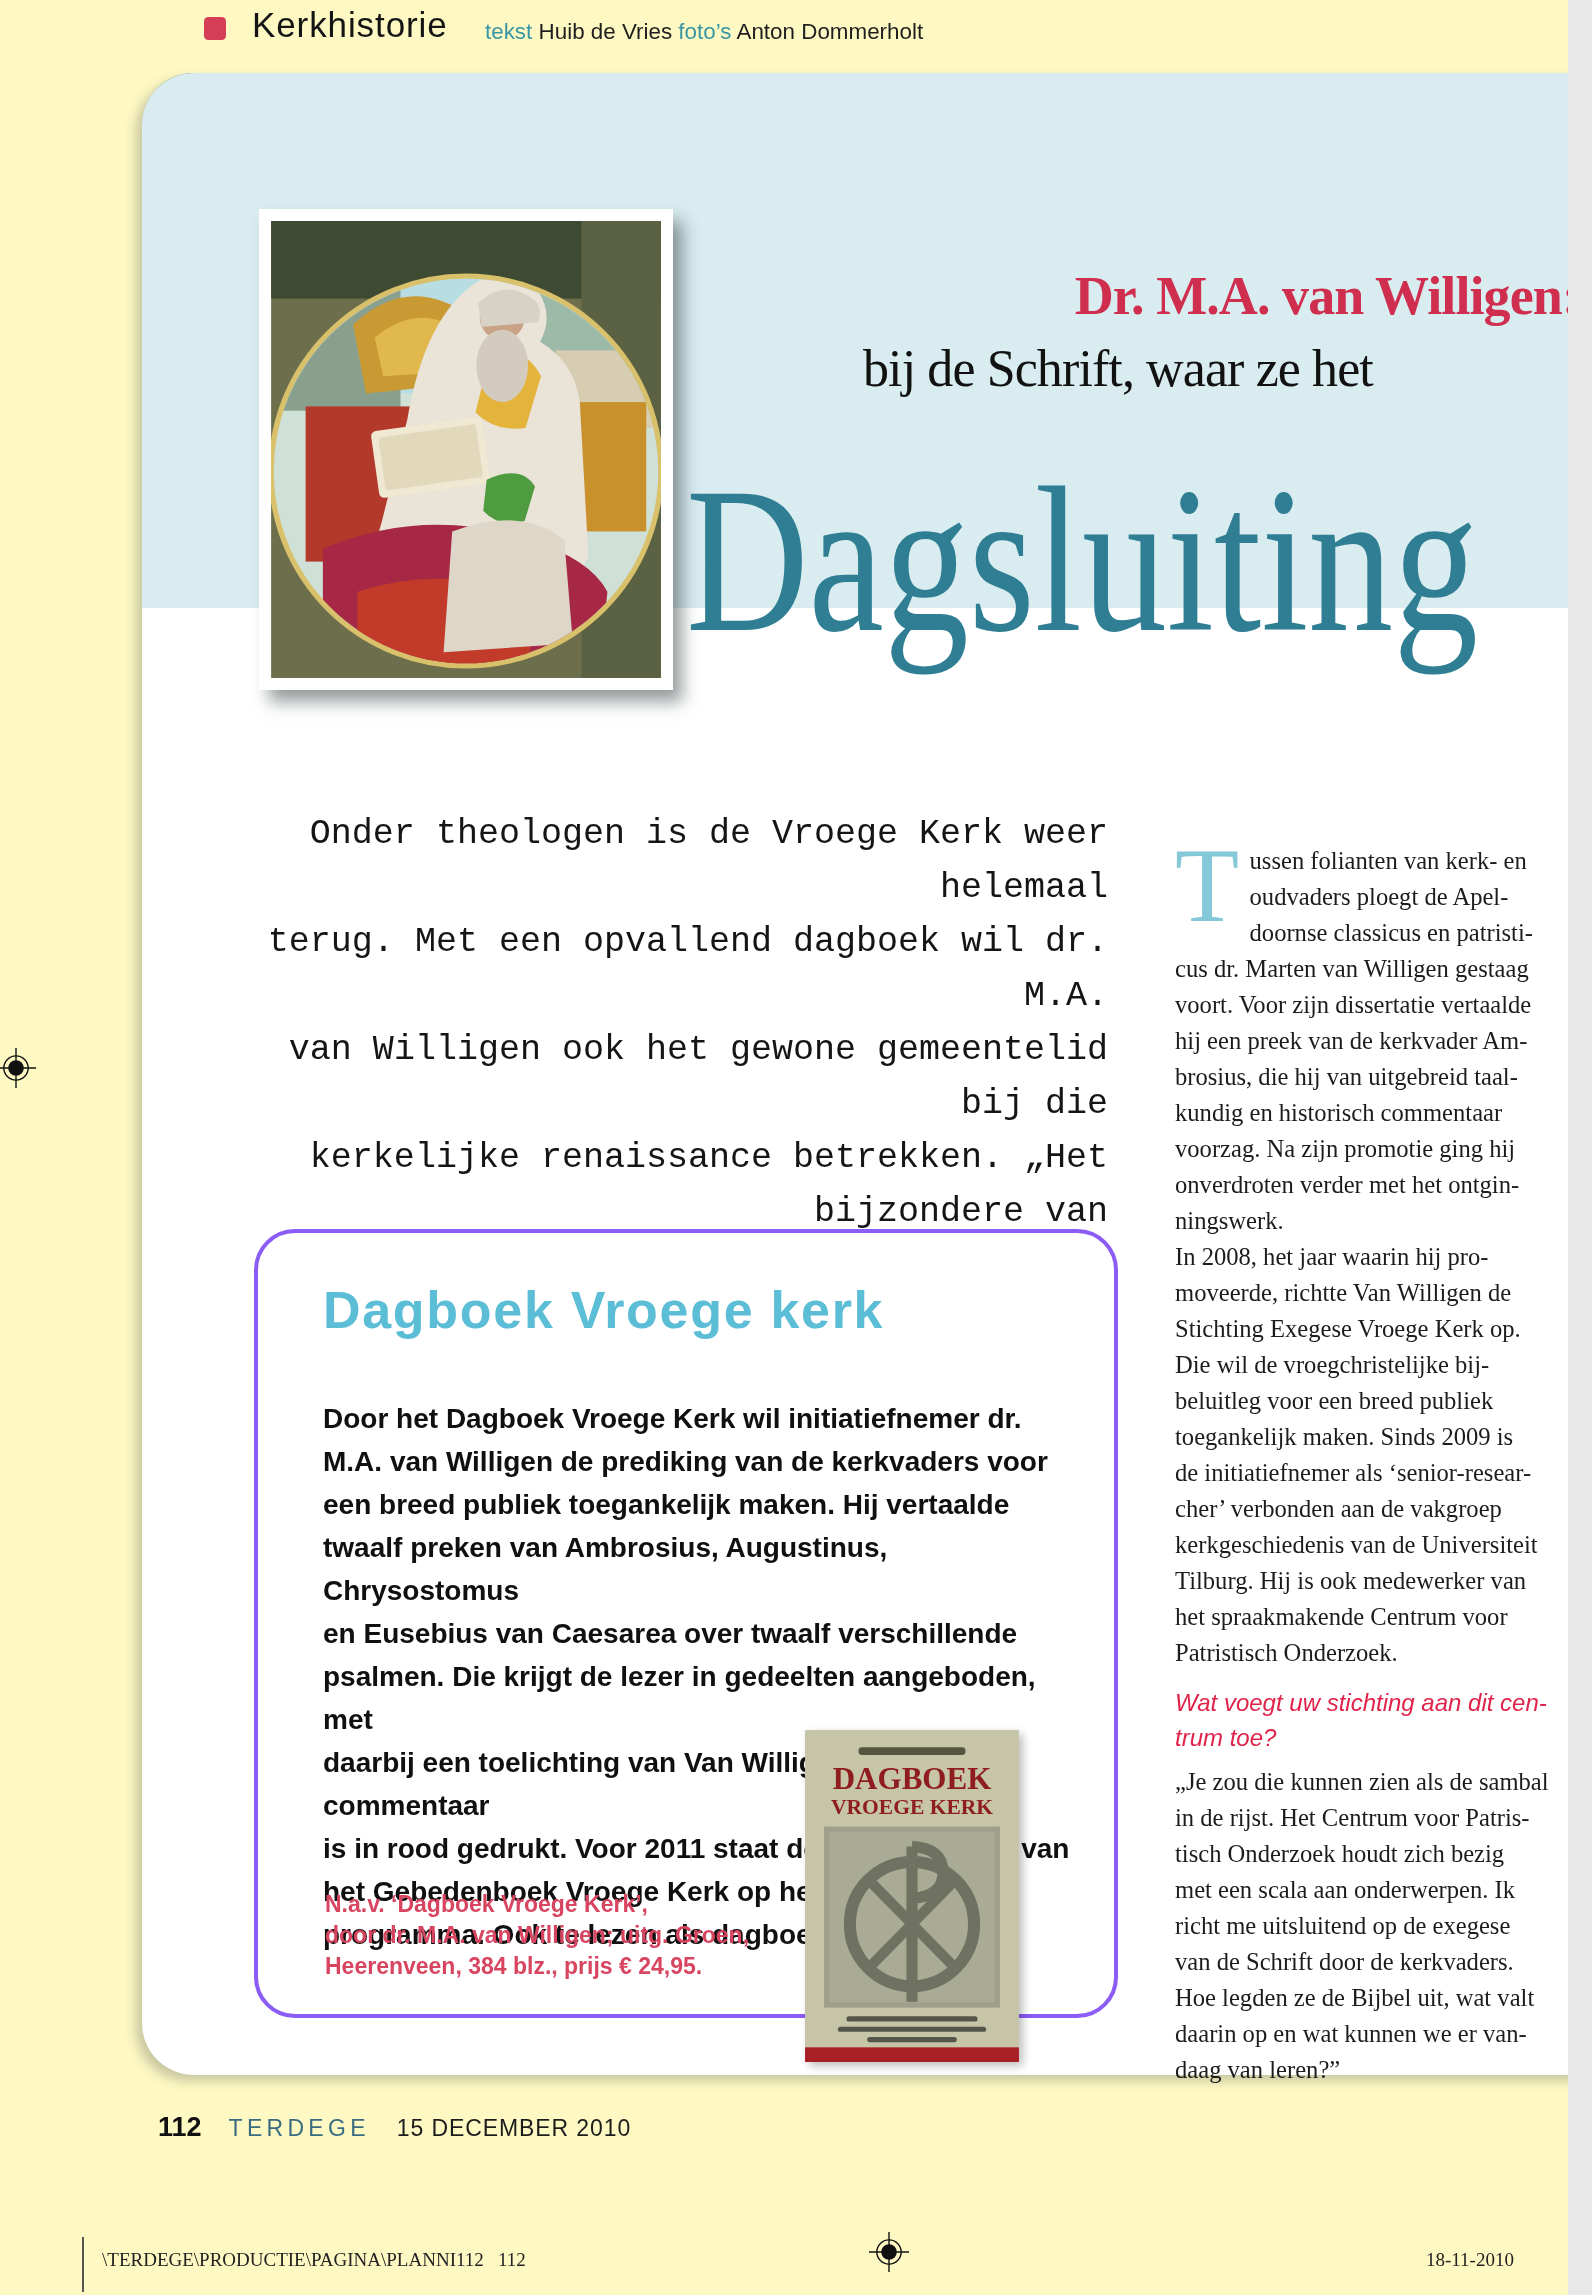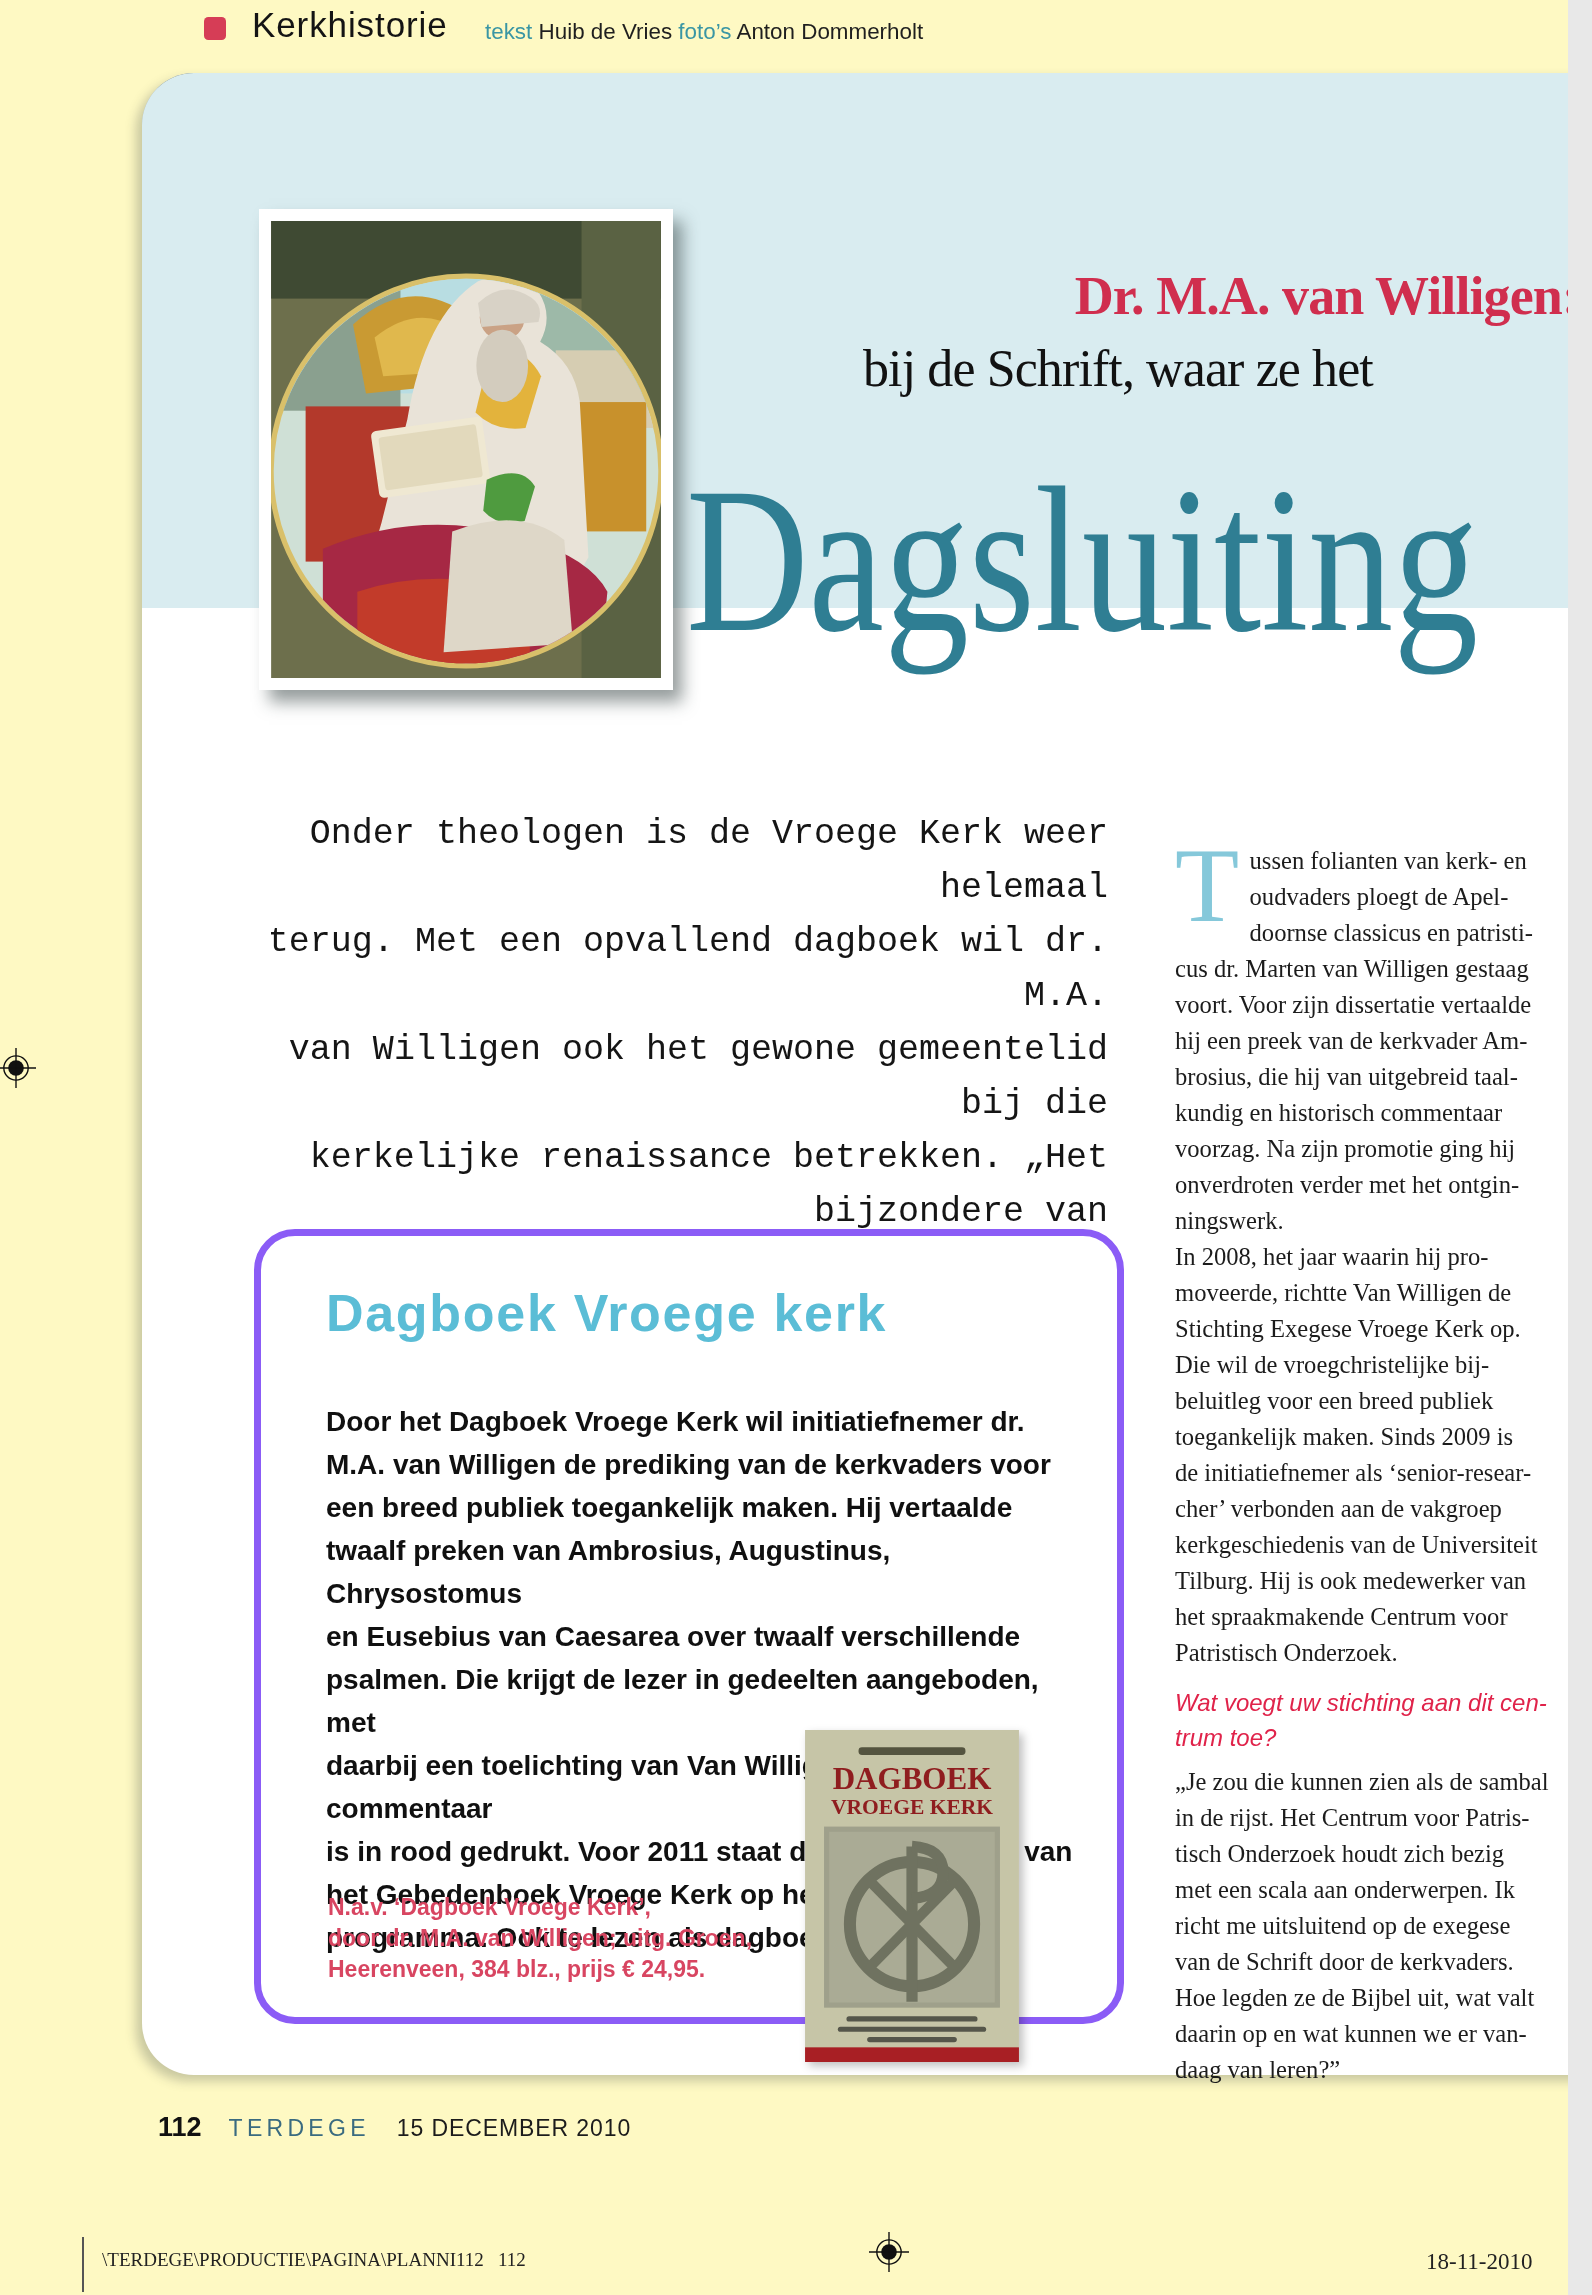--- a/index.html
+++ b/index.html
@@ -47,21 +47,21 @@
   .rcol{position:absolute;left:1033px;top:734px;width:404px;
         font-family:"Liberation Serif",serif;font-size:24.6px;line-height:36px;color:#1c1c1c;}
   .rcol .para{white-space:pre-line;}
   .dropcap{float:left;font-family:"Liberation Serif",serif;font-size:105px;line-height:86px;
         height:100px;color:#85c8da;padding-right:10.4px;}
   .question{font-family:"Liberation Sans",sans-serif;font-style:italic;font-size:24px;
         line-height:35px;color:#e0234a;margin:14px 0 8.6px 0;white-space:pre-line;}
 
   
   .redbox{position:absolute;left:112px;top:1156px;width:856px;height:781px;
-        border:7px solid #8b5cf6;border-radius:41px;background:#ffffff;}
+        border:4px solid #8b5cf6;border-radius:41px;background:#ffffff;}
   .box-title{position:absolute;left:65px;top:47px;font-size:52px;font-weight:bold;
         color:#5bbdd6;letter-spacing:1.7px;}
   .box-body{position:absolute;left:65px;top:164px;width:751px;font-size:28px;font-weight:bold;
         line-height:43px;color:#101010;white-space:pre-line;}
   .box-note{position:absolute;left:67px;top:656px;font-size:23px;font-weight:bold;
         line-height:31px;color:#d84561;white-space:pre-line;}
 
   
   .book{position:absolute;left:663px;top:1657px;width:214px;height:332px;
         box-shadow:3.5px 4.3px 8.6px rgba(0,0,0,.25);}
@@ -71,21 +71,21 @@
   .footer{position:absolute;left:158px;top:2108px;display:flex;align-items:baseline;gap:27px;}
   .f-num{font-size:27px;font-weight:bold;color:#111;}
   .f-mag{font-size:23px;letter-spacing:4.3px;color:#3a6b80;}
   .f-date{font-size:23px;letter-spacing:0.9px;color:#1c1c1c;margin-top:7px;}
 
   
   .slug-bar{position:absolute;left:82px;top:2237px;width:1.7px;height:55px;background:#555;}
   .slug-path{position:absolute;left:102px;top:2249px;font-family:"Liberation Serif",serif;
         font-size:19px;color:#222;white-space:pre;}
   .slug-date{position:absolute;left:1426px;top:2249px;font-family:"Liberation Serif",serif;
-        font-size:23px;color:#222;}
+        font-size:19px;color:#222;}
   .regmark{position:absolute;width:40px;height:40px;}
   .regmark.left{left:-4.3px;top:1048px;}
   .regmark.bottom{left:869px;top:2232px;}
 </style>
 </head>
 <body>
 
 <div id="page">
 
   <div class="hdr-square"></div>

